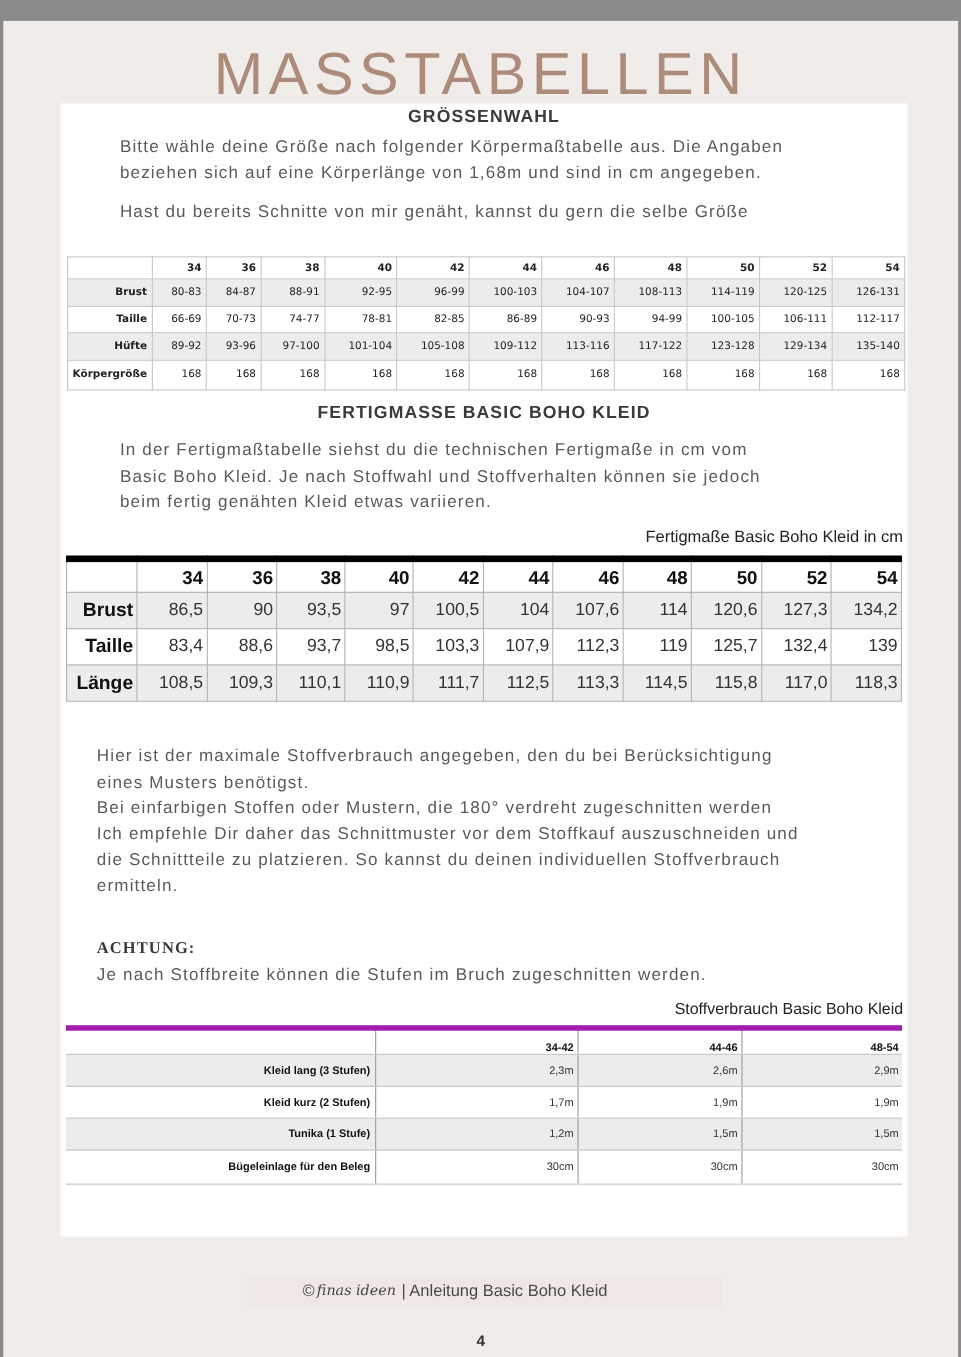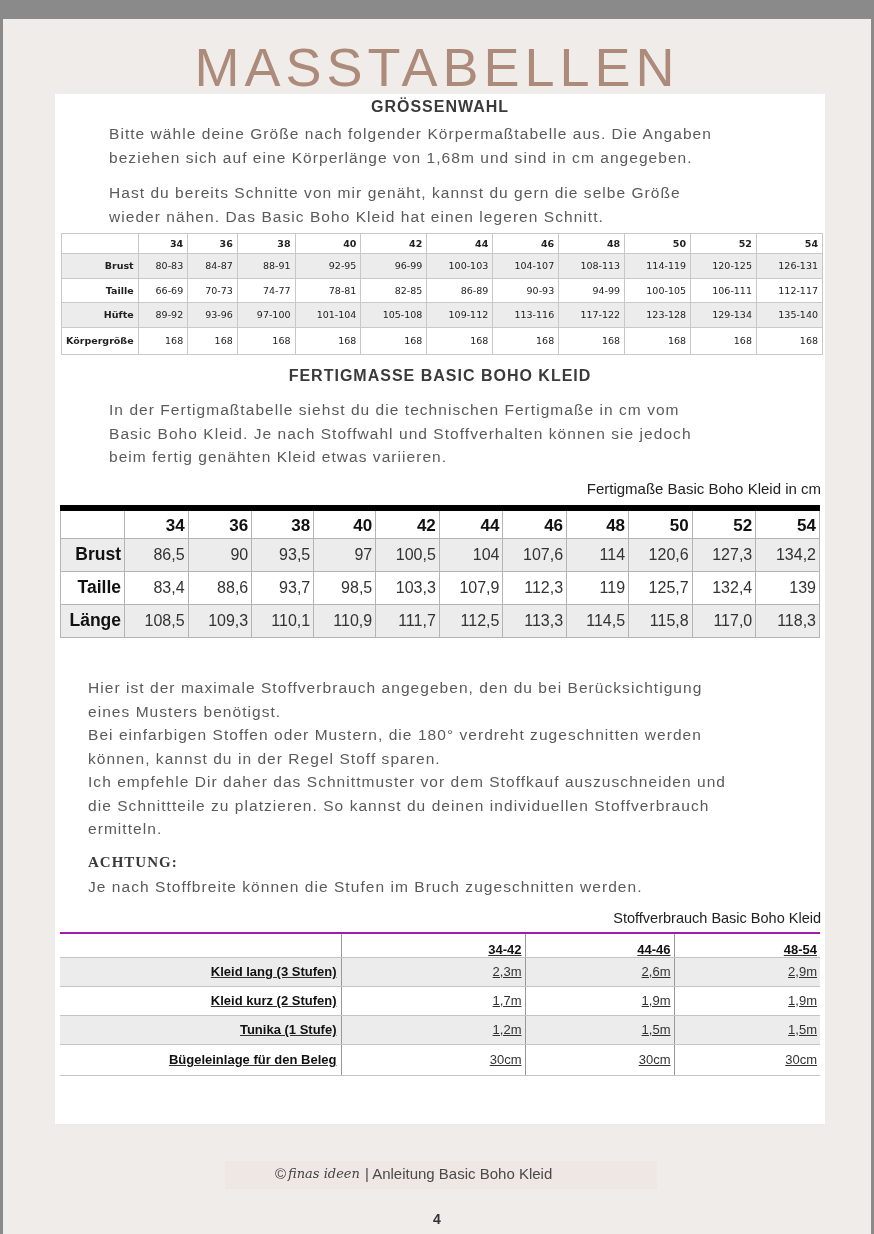--- a/index.html
+++ b/index.html
@@ -102,25 +102,24 @@
   .t2 tr.hdr th { height: 30px; font-size: 17px; vertical-align: bottom; padding-bottom: 2px; }
   .t2 tr.r td, .t2 tr.r th { height: 33px; }
   .t2 tr.alt td, .t2 tr.alt th { background: #ececec; }
   .t2 th.rowlab { width: 64px; font-size: 17.5px; }
 
   
   .t3 {
     position: absolute;
     left: 5px; top: 838px;
     width: 760px;
-    border-top: 2px solid #a21caf;
-    font-family: "Liberation Sans", sans-serif;
-    font-size: 13px;
+    border-top: 5px solid #a21caf;
+    font-family: "Liberation Sans", sans-serif;
+    font-size: 10px;
     color: #333;
-    text-decoration: underline;
   }
   .t3 td, .t3 th {
     border-bottom: 1.5px solid #c4c4c4;
     border-left: 1px solid #999;
     text-align: right;
     padding: 0 3px;
   }
   .t3 th:first-child { border-left: none; }
   .t3 th { font-weight: bold; color: #111; }
   .t3 tr.hdr td, .t3 tr.hdr th { height: 24px; vertical-align: bottom; }
@@ -183,21 +182,20 @@
 
   <div class="panel">
 
     <h2 class="h2" style="top:4px;">GRÖSSENWAHL</h2>
     <div class="para" style="left:54px; top:28px;">
       <div>Bitte wähle deine Größe nach folgender Körpermaßtabelle aus. Die Angaben</div>
       <div>beziehen sich auf eine Körperlänge von 1,68m und sind in cm angegeben.</div>
     </div>
     <div class="para" style="left:54px; top:87px;">
       <div>Hast du bereits Schnitte von mir genäht, kannst du gern die selbe Größe</div>
-      <div>wieder nähen. Das Basic Boho Kleid hat einen legeren Schnitt.</div>
     </div>
 
     <table class="t1">
       <tbody>
           <tr class="hdr">
         <th class="rowlab"></th>
         <th>34</th>
         <th>36</th>
         <th>38</th>
         <th>40</th>
@@ -334,21 +332,20 @@
         <td>117,0</td>
         <td>118,3</td>
       </tr>
     </tbody>
       </table>
 
     <div class="para" style="left:33px; top:582px;">
       <div>Hier ist der maximale Stoffverbrauch angegeben, den du bei Berücksichtigung</div>
       <div>eines Musters benötigst.</div>
       <div>Bei einfarbigen Stoffen oder Mustern, die 180° verdreht zugeschnitten werden</div>
-      <div>können, kannst du in der Regel Stoff sparen.</div>
       <div>Ich empfehle Dir daher das Schnittmuster vor dem Stoffkauf auszuschneiden und</div>
       <div>die Schnittteile zu platzieren. So kannst du deinen individuellen Stoffverbrauch</div>
       <div>ermitteln.</div>
     </div>
     <div class="achtung-label">ACHTUNG:</div>
     <div class="para" style="left:33px; top:781px;">
       <div>Je nach Stoffbreite können die Stufen im Bruch zugeschnitten werden.</div>
     </div>
     <div class="cap" style="top:816px; font-size:14.5px;text-align:center;">Stoffverbrauch Basic Boho Kleid</div>
 

